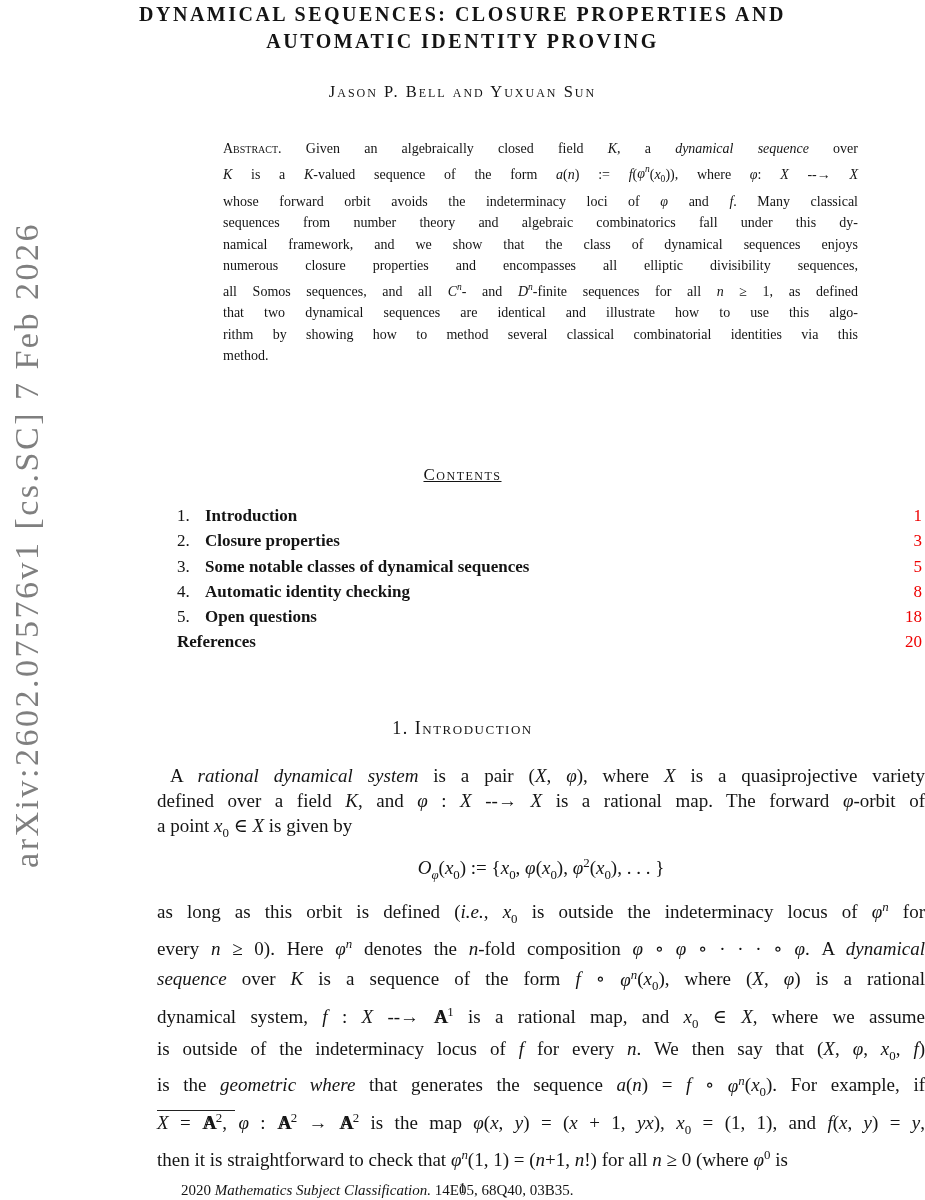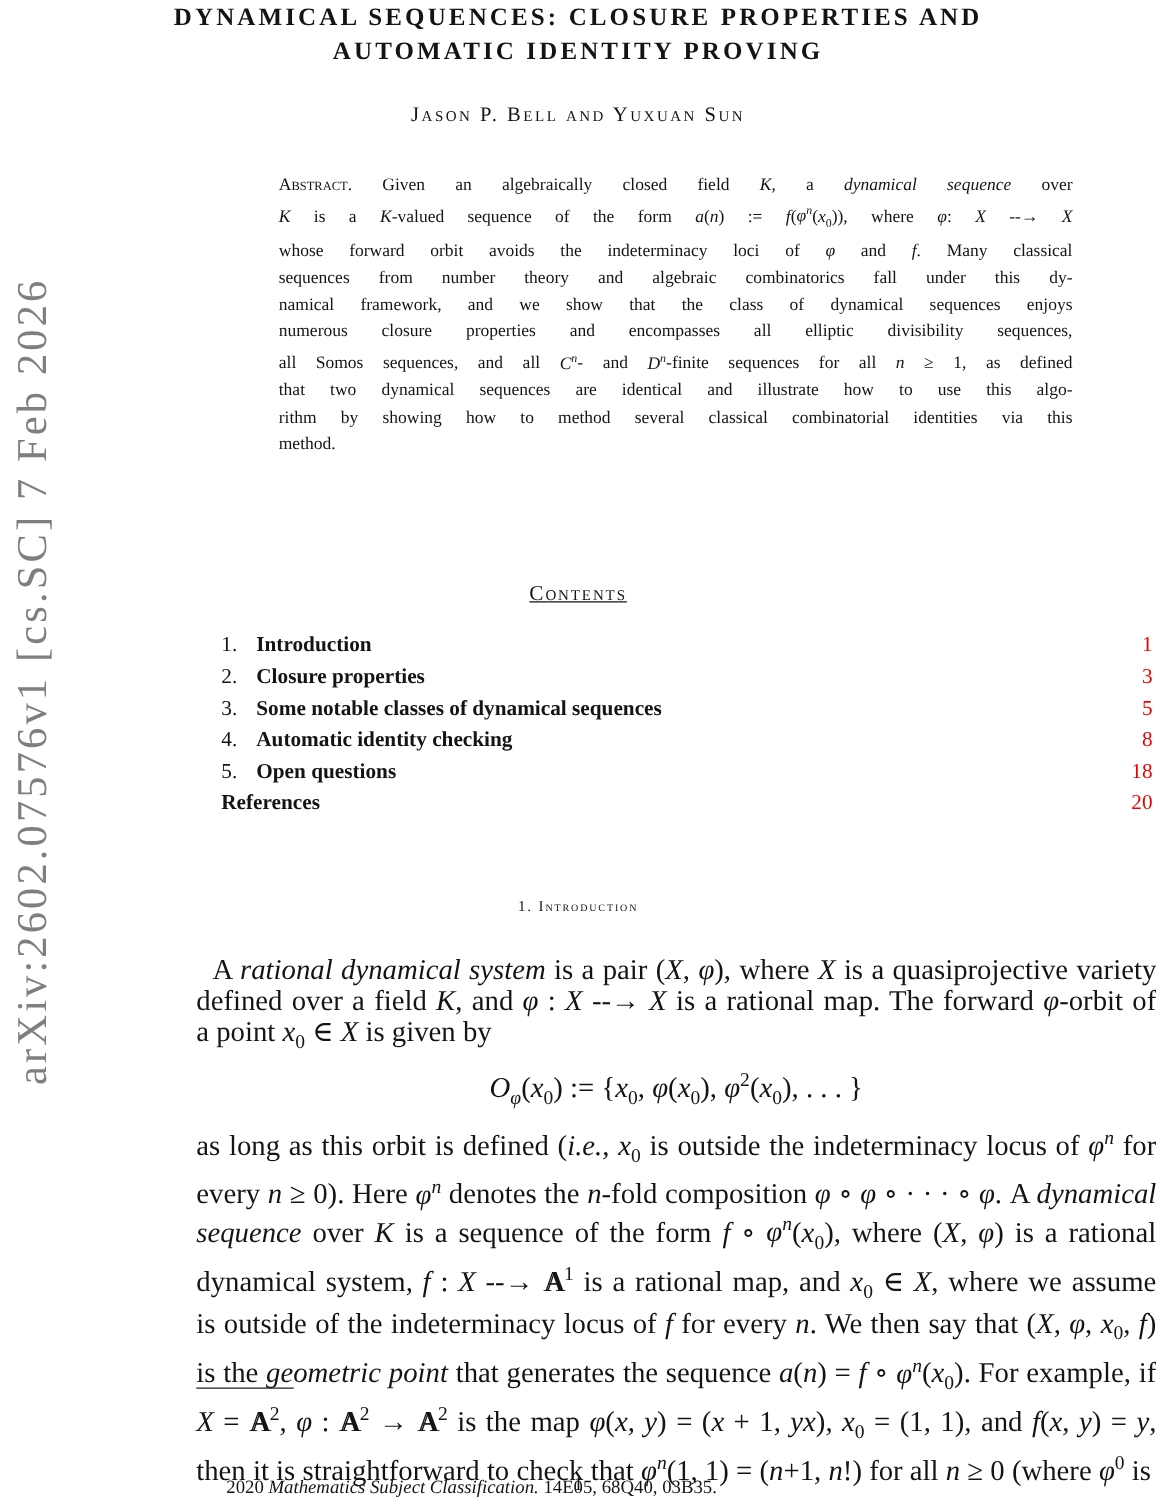--- a/index.html
+++ b/index.html
@@ -32,23 +32,23 @@
     position:absolute;top:465px;left:0;width:100%;text-align:center;
     font-variant:small-caps;font-size:17px;letter-spacing:1.5px;text-decoration:underline;
   }
   .toc{position:absolute;left:177px;top:503px;width:745px;font-size:17px;line-height:25.3px;}
   .toc-row{display:flex;align-items:baseline;}
   .toc-num{flex:none;width:28px;}
   .toc-label{flex:1 1 auto;font-weight:bold;}
   .toc-page{flex:none;color:#ee0000;}
   .section-heading{
     position:absolute;top:718px;left:0;width:100%;text-align:center;
-    font-variant:small-caps;font-size:12px;letter-spacing:1.5px;
+    font-variant:small-caps;font-size:18px;letter-spacing:1.5px;
   }
-  .intro{position:absolute;left:157px;top:763px;width:768px;font-size:23px;line-height:25px;}
+  .intro{position:absolute;left:157px;top:763px;width:768px;font-size:19px;line-height:25px;}
   .indent-first > div:first-child{text-indent:13px;}
   .equation{text-align:center;line-height:25px;margin:5px 0 7px;}
   .footnote-rule{position:absolute;left:157px;top:1110px;width:78px;border-top:1.6px solid #222;}
   .footnote{position:absolute;left:157px;top:1180px;width:768px;font-size:15px;line-height:21px;}
   .footnote > div:nth-child(-n+2){text-indent:24px;}
   .footnote > div:nth-child(2){text-align:justify;text-align-last:justify;}
   .page-number{position:absolute;top:1180px;left:0;width:100%;text-align:center;font-size:15px;}
   i{font-style:italic;}
   sup{font-size:68%;}
   sub{font-size:68%;}
@@ -123,21 +123,21 @@
       <div>defined over a field <i>K</i>, and <i>φ</i> : <i>X</i> --→ <i>X</i> is a rational map. The forward <i>φ</i>-orbit of</div>
       <div>a point <i>x</i><sub>0</sub> ∈ <i>X</i> is given by</div>
     </div>
   <div class="equation"><i>O</i><sub><i>φ</i></sub>(<i>x</i><sub>0</sub>) := {<i>x</i><sub>0</sub>, <i>φ</i>(<i>x</i><sub>0</sub>), <i>φ</i><sup>2</sup>(<i>x</i><sub>0</sub>), . . . }</div>
   <div class="lines-just">
       <div>as long as this orbit is defined (<i>i.e.</i>, <i>x</i><sub>0</sub> is outside the indeterminacy locus of <i>φ<sup>n</sup></i> for</div>
       <div>every <i>n</i> ≥ 0). Here <i>φ<sup>n</sup></i> denotes the <i>n</i>-fold composition <i>φ</i> ∘ <i>φ</i> ∘ · · · ∘ <i>φ</i>. A <i>dynamical</i></div>
       <div><i>sequence</i> over <i>K</i> is a sequence of the form <i>f</i> ∘ <i>φ<sup>n</sup></i>(<i>x</i><sub>0</sub>), where (<i>X</i>, <i>φ</i>) is a rational</div>
       <div>dynamical system, <i>f</i> : <i>X</i> --→ <span class="bb">A</span><sup>1</sup> is a rational map, and <i>x</i><sub>0</sub> ∈ <i>X</i>, where we assume</div>
       <div>is outside of the indeterminacy locus of <i>f</i> for every <i>n</i>. We then say that (<i>X</i>, <i>φ</i>, <i>x</i><sub>0</sub>, <i>f</i>)</div>
-      <div>is the <i>geometric point</i> that generates the sequence <i>a</i>(<i>n</i>) = <i>f</i> ∘ <i>φ<sup>n</sup></i>(<i>x</i><sub>0</sub>). For example, if</div>
+      <div>is the <i>geometric where</i> that generates the sequence <i>a</i>(<i>n</i>) = <i>f</i> ∘ <i>φ<sup>n</sup></i>(<i>x</i><sub>0</sub>). For example, if</div>
       <div><i>X</i> = <span class="bb">A</span><sup>2</sup>, <i>φ</i> : <span class="bb">A</span><sup>2</sup> → <span class="bb">A</span><sup>2</sup> is the map <i>φ</i>(<i>x</i>, <i>y</i>) = (<i>x</i> + 1, <i>yx</i>), <i>x</i><sub>0</sub> = (1, 1), and <i>f</i>(<i>x</i>, <i>y</i>) = <i>y</i>,</div>
       <div>then it is straightforward to check that <i>φ<sup>n</sup></i>(1, 1) = (<i>n</i>+1, <i>n</i>!) for all <i>n</i> ≥ 0 (where <i>φ</i><sup>0</sup> is</div>
     </div>
 </div>
 
 <div class="footnote-rule"></div>
 <footer class="footnote">
     <div>2020 <i>Mathematics Subject Classification.</i> 14E05, 68Q40, 03B35.</div>
     <div><i>Key words and phrases.</i> Dynamical sequences, automatic identity proving, algebraic dynamics,</div>
     <div><i>D</i>-finite sequences.</div>

